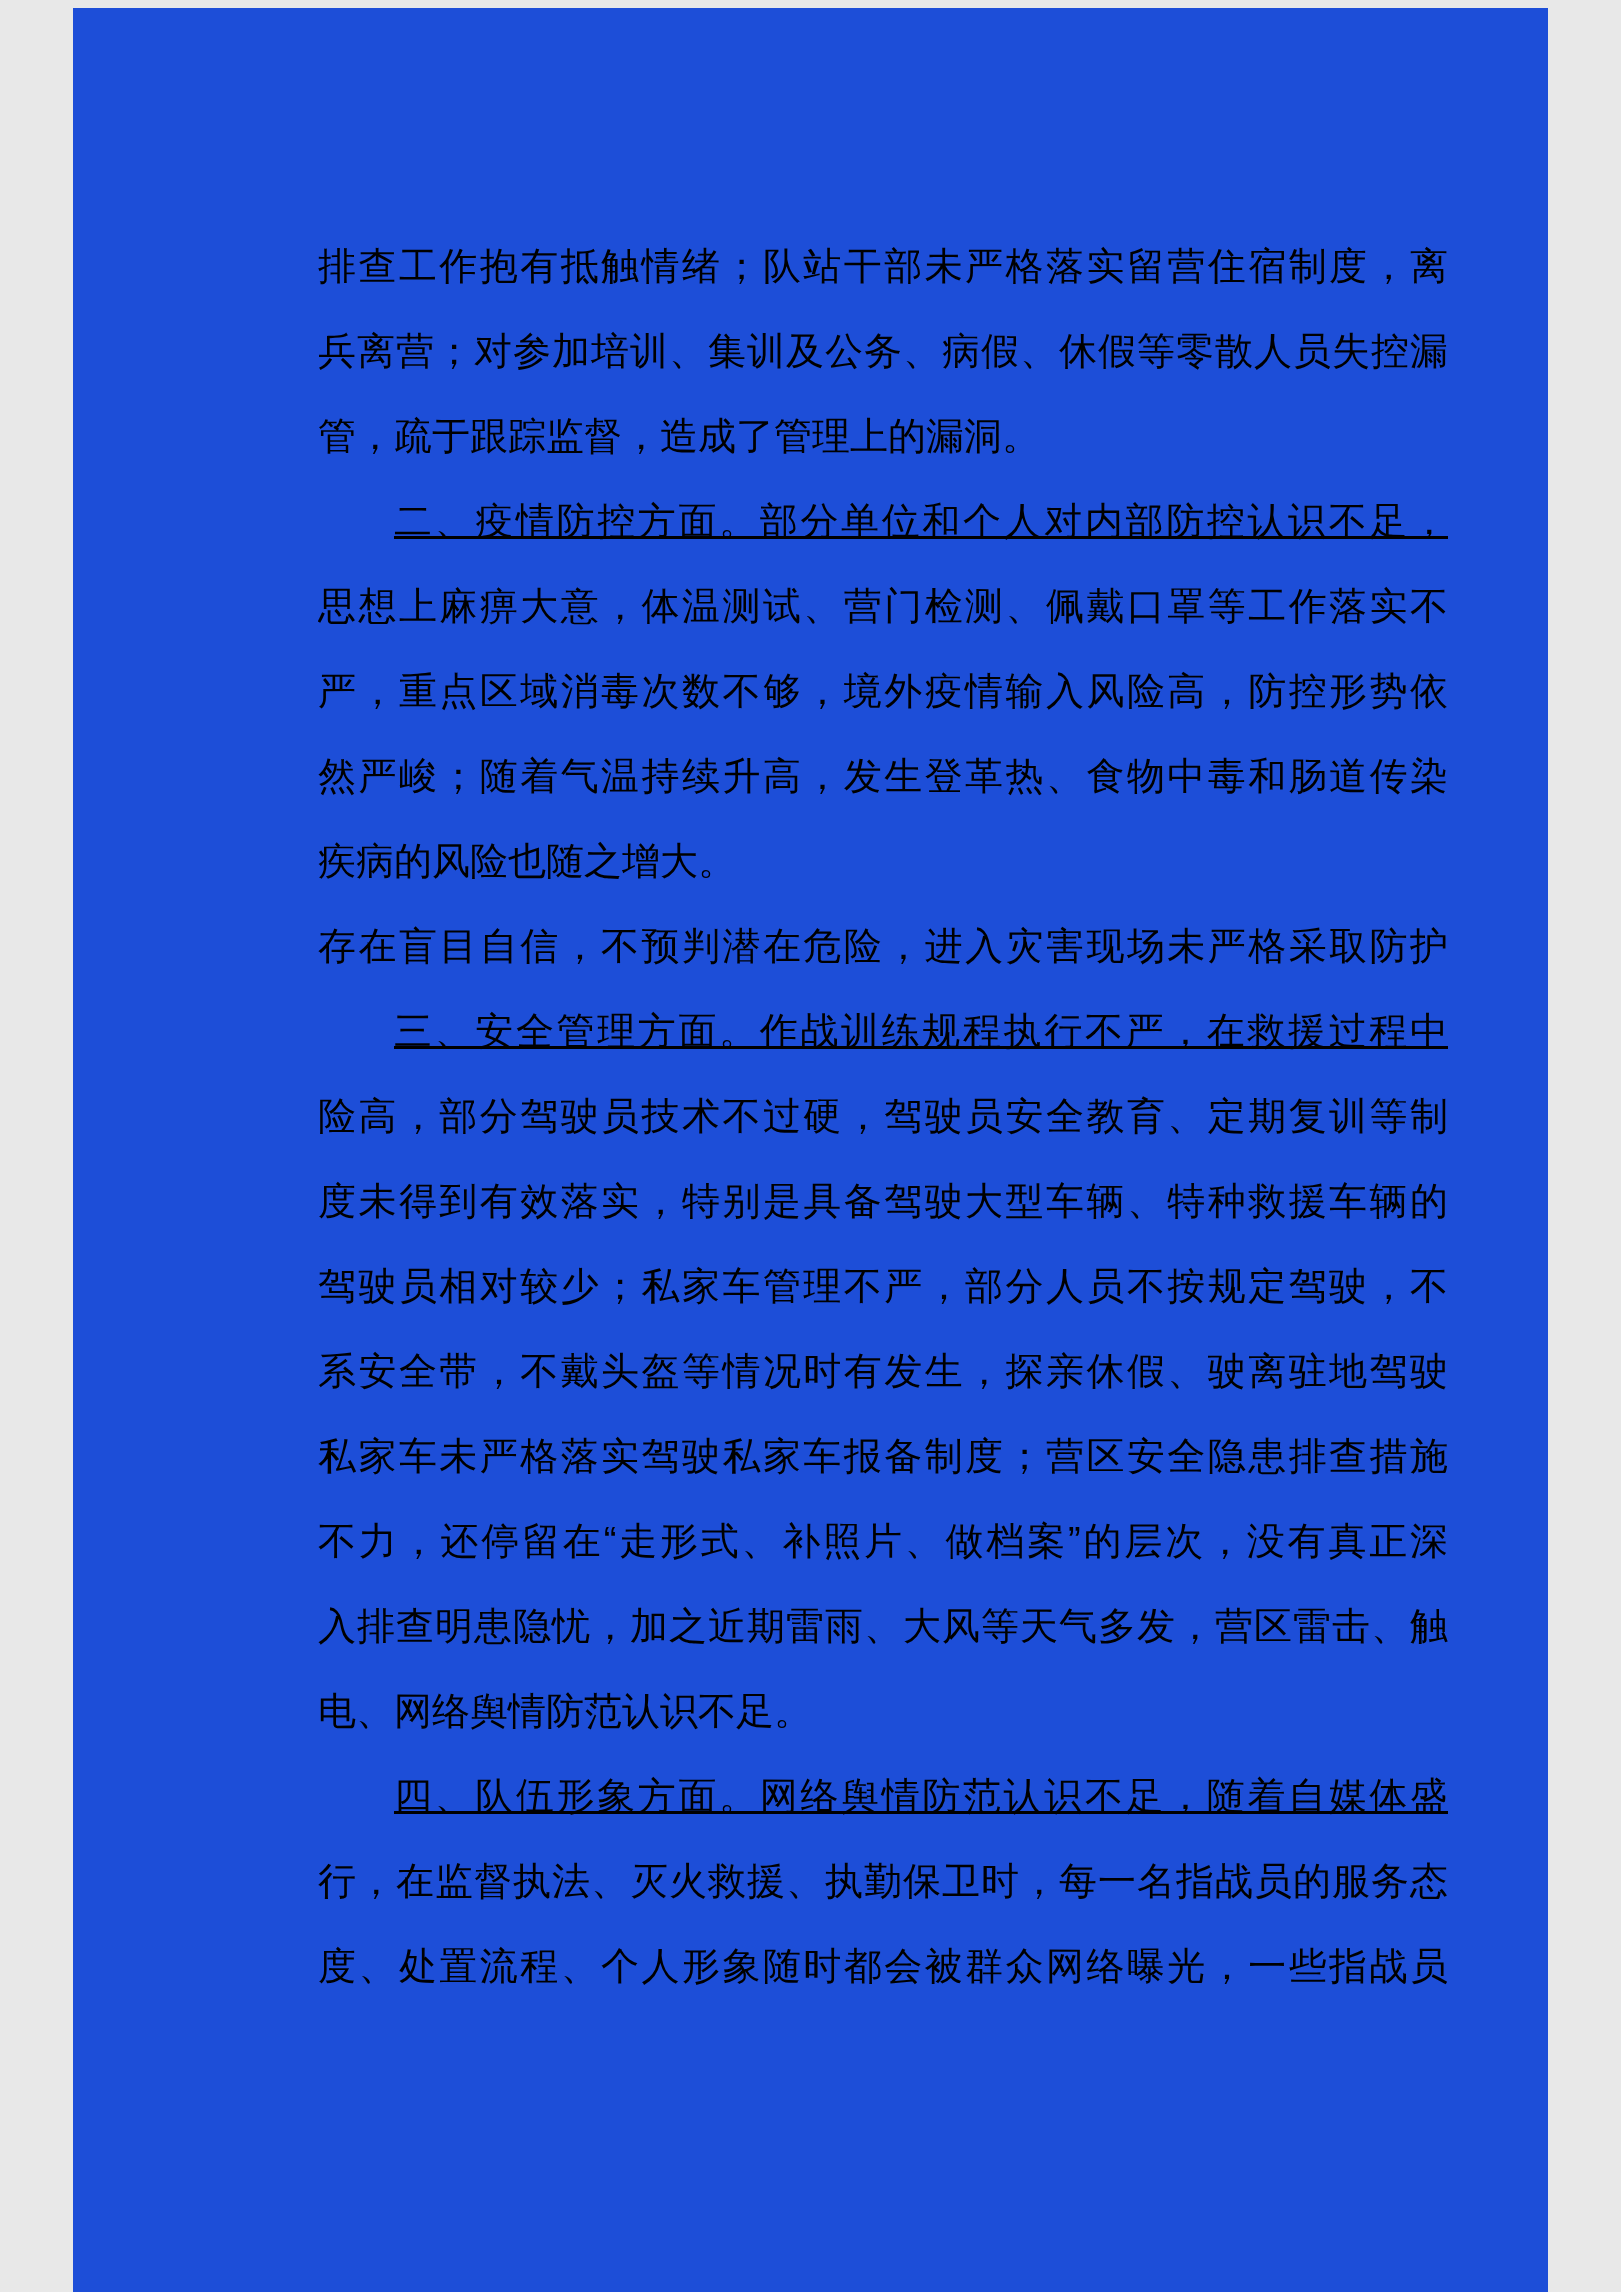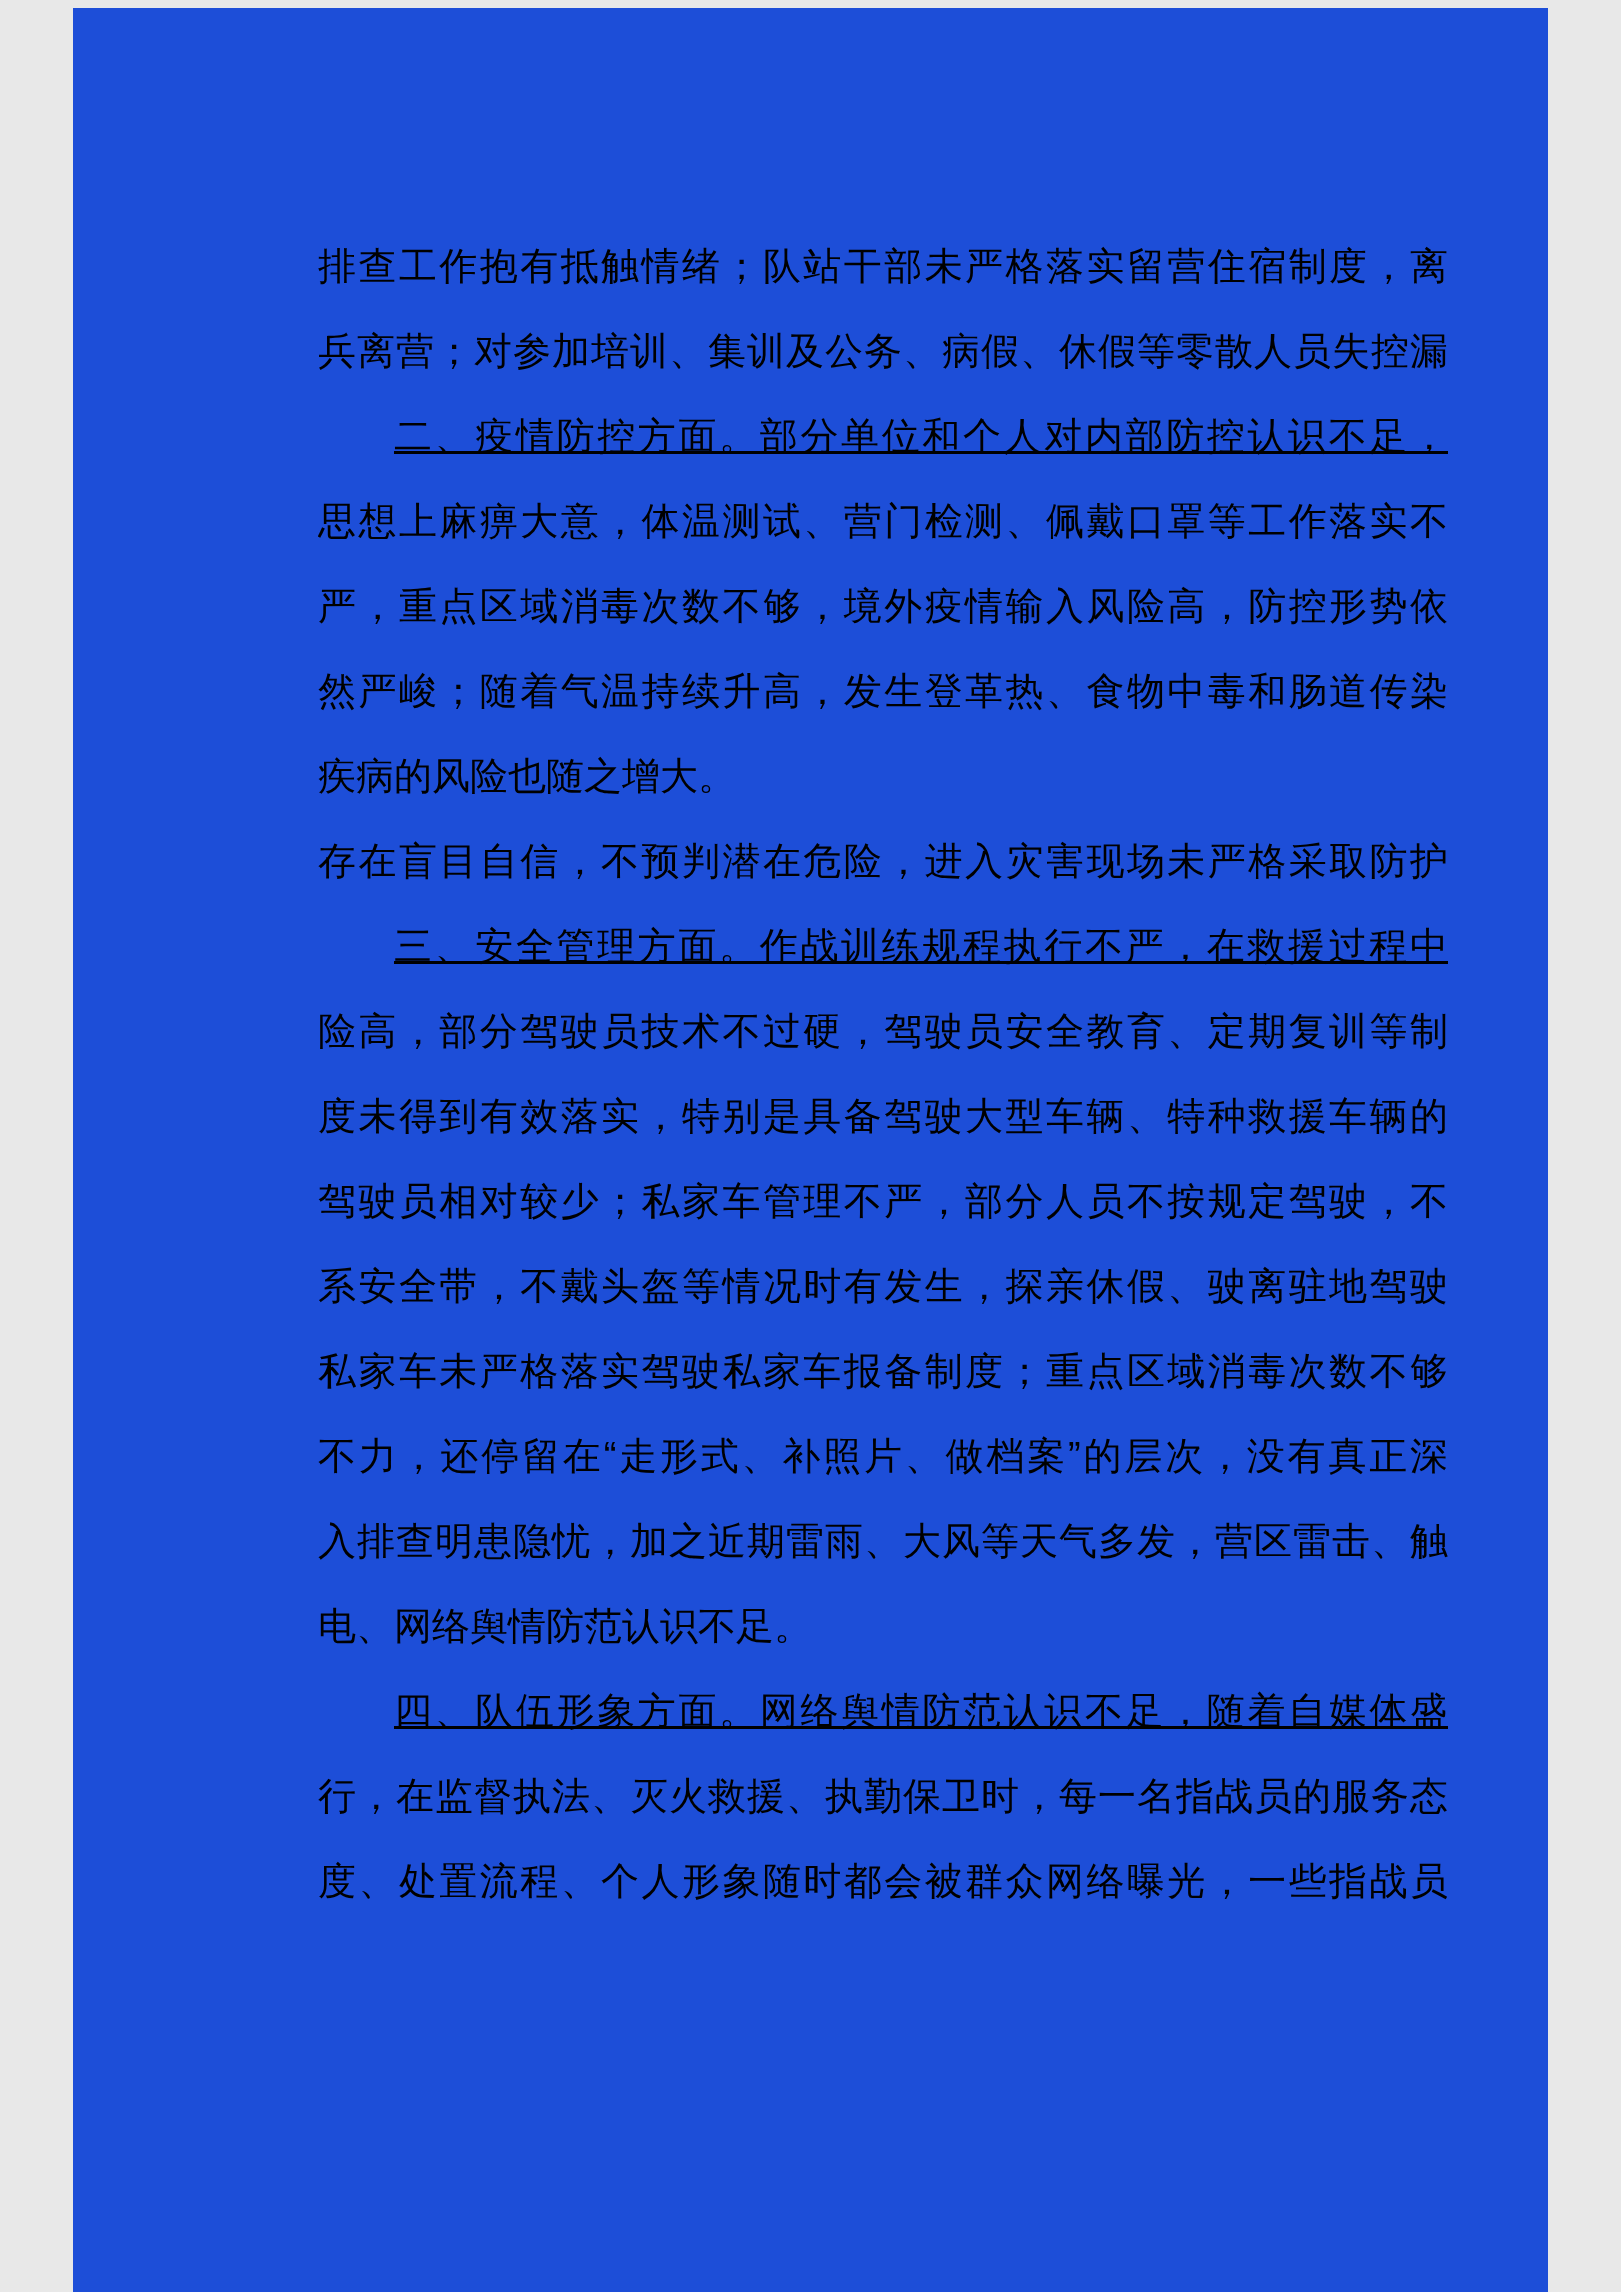--- a/index.html
+++ b/index.html
@@ -47,36 +47,37 @@
   }
 </style>
 </head>
 <body>
 
 <div class="page">
   <div class="text-block" id="text-block">
       <div class="paragraph">
         <div class="line">排查工作抱有抵触情绪；队站干部未严格落实留营住宿制度，离</div>
         <div class="line">兵离营；对参加培训、集训及公务、病假、休假等零散人员失控漏</div>
+        <div class="line para-end">管，疏于跟踪监督，造成了管理上的漏洞。</div>
       </div>
       <div class="paragraph">
         <div class="line indent">二、疫情防控方面。部分单位和个人对内部防控认识不足，</div>
         <div class="line">思想上麻痹大意，体温测试、营门检测、佩戴口罩等工作落实不</div>
         <div class="line">严，重点区域消毒次数不够，境外疫情输入风险高，防控形势依</div>
         <div class="line">然严峻；随着气温持续升高，发生登革热、食物中毒和肠道传染</div>
         <div class="line para-end">疾病的风险也随之增大。</div>
       </div>
       <div class="paragraph">
         <div class="line">存在盲目自信，不预判潜在危险，进入灾害现场未严格采取防护</div>
         <div class="line indent">三、安全管理方面。作战训练规程执行不严，在救援过程中</div>
         <div class="line">险高，部分驾驶员技术不过硬，驾驶员安全教育、定期复训等制</div>
         <div class="line">度未得到有效落实，特别是具备驾驶大型车辆、特种救援车辆的</div>
         <div class="line">驾驶员相对较少；私家车管理不严，部分人员不按规定驾驶，不</div>
         <div class="line">系安全带，不戴头盔等情况时有发生，探亲休假、驶离驻地驾驶</div>
-        <div class="line">私家车未严格落实驾驶私家车报备制度；重点区域消毒次数不够</div>
+        <div class="line">私家车未严格落实驾驶私家车报备制度；营区安全隐患排查措施</div>
         <div class="line">不力，还停留在“走形式、补照片、做档案”的层次，没有真正深</div>
         <div class="line">入排查明患隐忧，加之近期雷雨、大风等天气多发，营区雷击、触</div>
         <div class="line para-end">电、网络舆情防范认识不足。</div>
       </div>
       <div class="paragraph">
         <div class="line indent">四、队伍形象方面。网络舆情防范认识不足，随着自媒体盛</div>
         <div class="line">行，在监督执法、灭火救援、执勤保卫时，每一名指战员的服务态</div>
         <div class="line">度、处置流程、个人形象随时都会被群众网络曝光，一些指战员</div>
       </div>
     </div>

